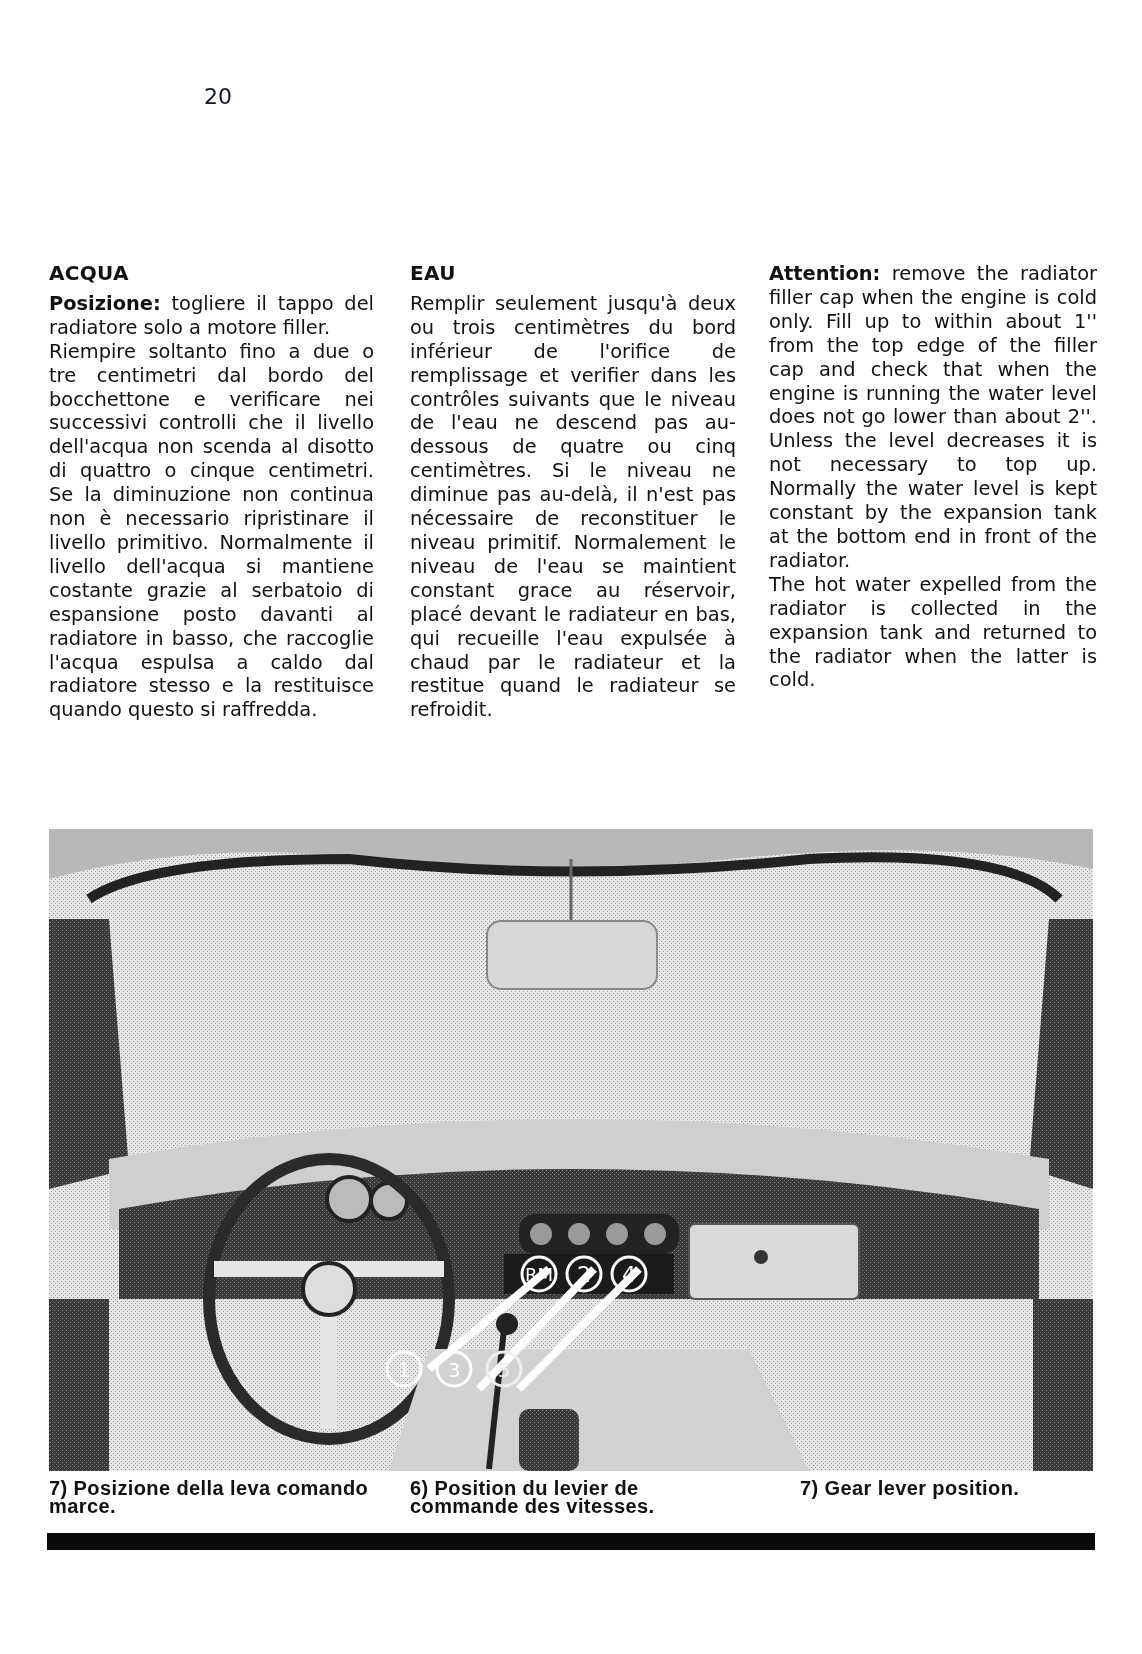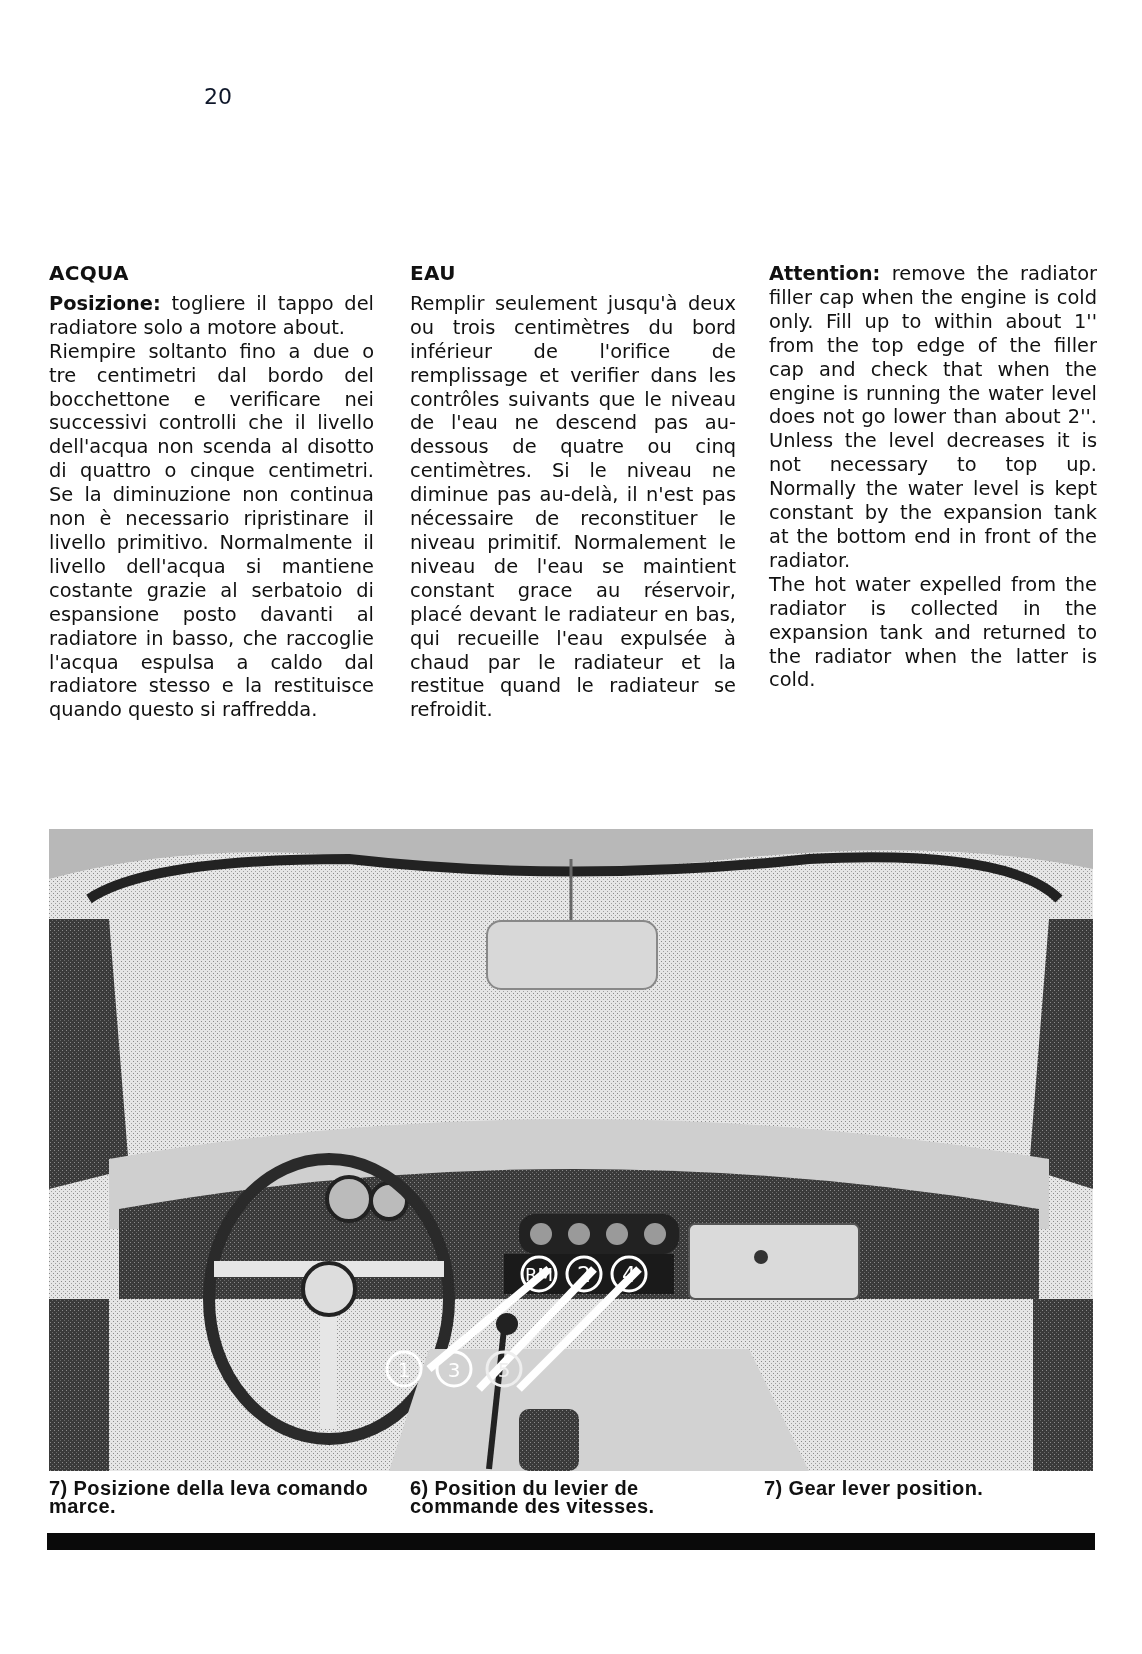--- a/index.html
+++ b/index.html
@@ -12,32 +12,32 @@
   .col-heading { font-weight: bold; font-size: 20px; margin: 0 0 6px 0; letter-spacing: 0.3px; }
   .para { margin: 0; }
   .para .lead { font-weight: bold; }
 
   .photo { position: absolute; left: 49px; top: 829px; width: 1044px; height: 642px; overflow: hidden; background: #cfcfcf; }
   .photo svg { display: block; }
 
   .caption { position: absolute; top: 1479px; font-family: "Liberation Sans", sans-serif; font-weight: bold; font-size: 20px; line-height: 18px; letter-spacing: 0.4px; }
   .cap-it { left: 49px; width: 330px; }
   .cap-fr { left: 410px; width: 330px; }
-  .cap-en { left: 764px; width: 300px; }
+  .cap-en { left: 800px; width: 300px; }
 
   .bottom-bar { position: absolute; left: 47px; top: 1533px; width: 1048px; height: 17px; background: #0a0a0a; }
 </style>
 </head>
 <body>
 
 <div class="page-number">20</div>
 
 <div class="column col-it">
   <div class="col-heading">ACQUA</div>
-  <p class="para"><span class="lead">Posizione:</span><span> togliere il tappo del radiatore solo a motore about.</span></p>
+  <p class="para"><span class="lead">Posizione:</span><span> togliere il tappo del radiatore solo a motore filler.</span></p>
   <p class="para"><span>Riempire soltanto fino a due o tre centimetri dal bordo del bocchettone e verificare nei successivi controlli che il livello dell'acqua non scenda al disotto di quattro o cinque centimetri. Se la diminuzione non continua non è necessario ripristinare il livello primitivo. Normalmente il livello dell'acqua si mantiene costante grazie al serbatoio di espansione posto davanti al radiatore in basso, che raccoglie l'acqua espulsa a caldo dal radiatore stesso e la restituisce quando questo si raffredda.</span></p>
 </div>
 
 <div class="column col-fr">
   <div class="col-heading">EAU</div>
   <p class="para"><span>Remplir seulement jusqu'à deux ou trois centimètres du bord inférieur de l'orifice de remplissage et verifier dans les contrôles suivants que le niveau de l'eau ne descend pas au-dessous de quatre ou cinq centimètres. Si le niveau ne diminue pas au-delà, il n'est pas nécessaire de reconstituer le niveau primitif. Normalement le niveau de l'eau se maintient constant grace au réservoir, placé devant le radiateur en bas, qui recueille l'eau expulsée à chaud par le radiateur et la restitue quand le radiateur se refroidit.</span></p>
 </div>
 
 <div class="column col-en">
   <p class="para"><span class="lead">Attention:</span><span> remove the radiator filler cap when the engine is cold only. Fill up to within about 1'' from the top edge of the filler cap and check that when the engine is running the water level does not go lower than about 2''. Unless the level decreases it is not necessary to top up. Normally the water level is kept constant by the expansion tank at the bottom end in front of the radiator.</span></p>

